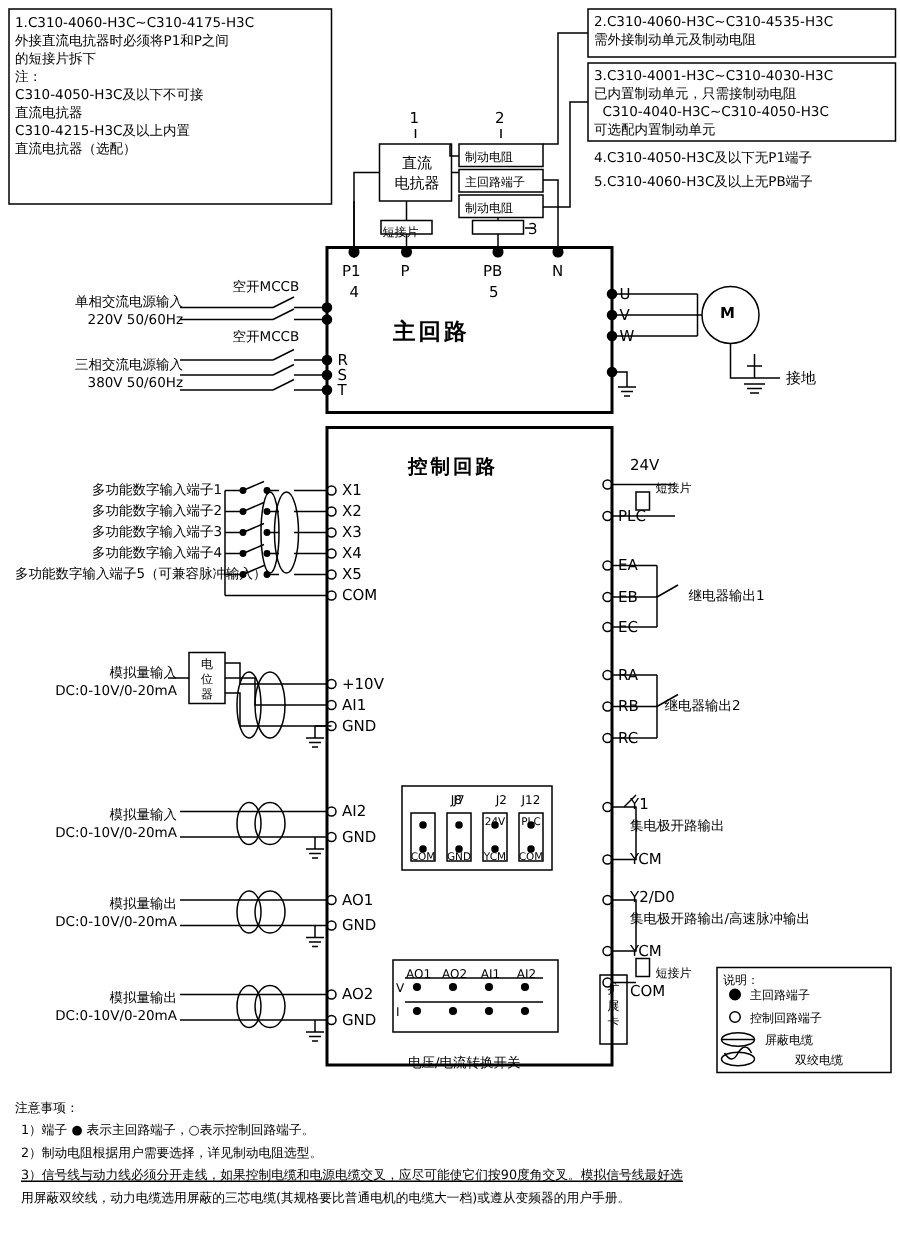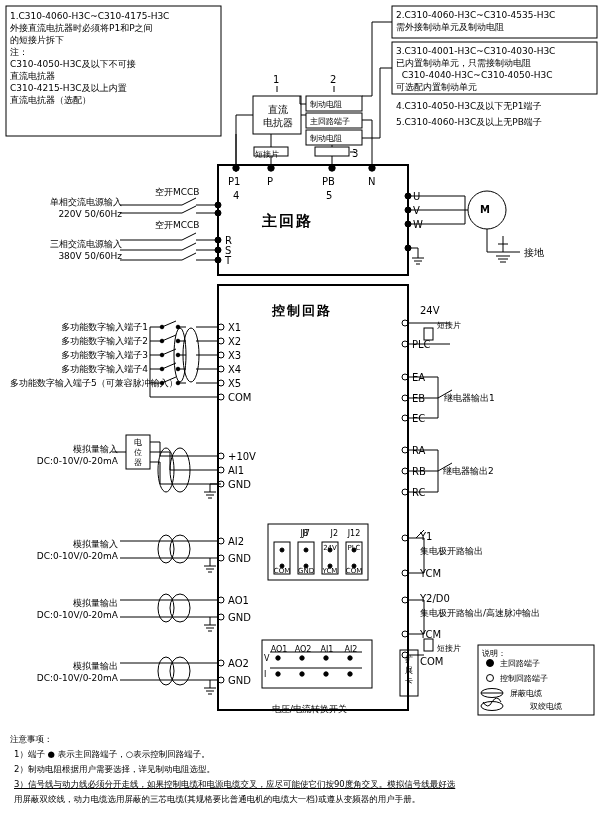--- a/index.html
+++ b/index.html
@@ -350,21 +350,21 @@
 <div class="abs t10" style="left:228px;top:363px;">X4</div>
 <div class="abs t10" style="left:228px;top:377px;">X5</div>
 <div class="abs t10" style="left:228px;top:391px;">COM</div>
 
 <div class="abs t10" style="left:420px;top:304px;">24V</div>
 <div class="abs t8" style="left:437px;top:320px;">短接片</div>
 <div class="abs t10" style="left:412px;top:338px;">PLC</div>
 <div class="abs t10" style="left:412px;top:371px;">EA</div>
 <div class="abs t10" style="left:412px;top:392px;">EB</div>
 <div class="abs t10" style="left:412px;top:412px;">EC</div>
-<div class="abs t" style="left:444px;top:392px;text-align:center;">继电器输出1</div>
+<div class="abs t" style="left:459px;top:392px;text-align:center;">继电器输出1</div>
 <div class="abs t10" style="left:412px;top:444px;">RA</div>
 <div class="abs t10" style="left:412px;top:465px;">RB</div>
 <div class="abs t10" style="left:412px;top:486px;">RC</div>
 <div class="abs t" style="left:443px;top:465px;">继电器输出2</div>
 <div class="abs t10" style="left:420px;top:530px;">Y1</div>
 <div class="abs t" style="left:420px;top:545px;">集电极开路输出</div>
 <div class="abs t10" style="left:420px;top:567px;">YCM</div>
 <div class="abs t10" style="left:420px;top:592px;">Y2/D0</div>
 <div class="abs t" style="left:420px;top:607px;">集电极开路输出/高速脉冲输出</div>
 <div class="abs t10" style="left:420px;top:628px;">YCM</div>

